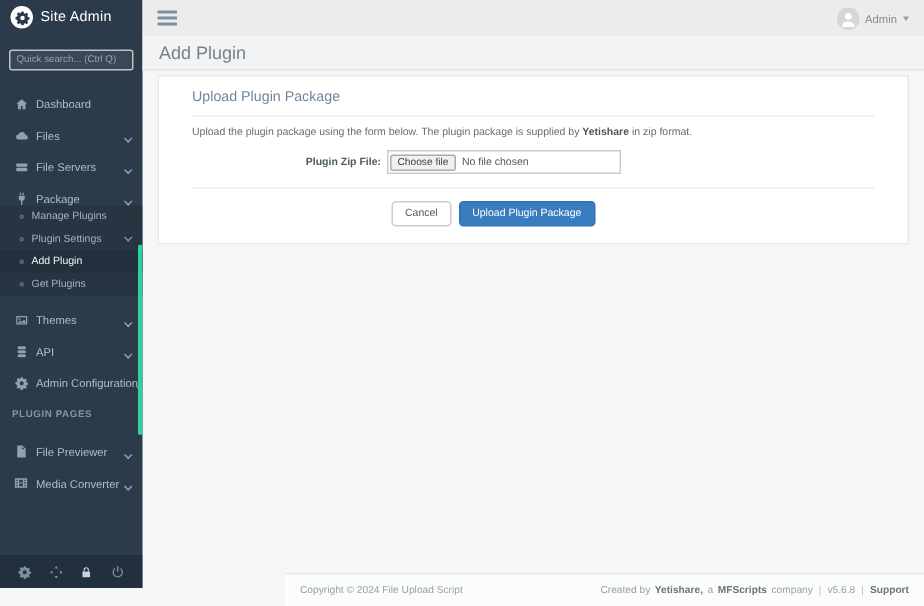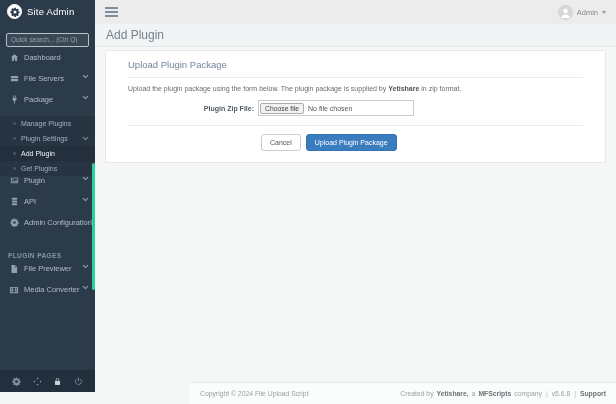--- a/index.html
+++ b/index.html
@@ -24,21 +24,21 @@
   .search-wrap{ padding:5px 6px 6px; }
   .search-input{
     width:100%; height:14px; background:rgba(255,255,255,.07);
     border:1px solid #b9c2c9; border-radius:2px; color:#cfd6dc;
     font-size:6.5px; padding:0 4px; outline:none;
     font-family:"Liberation Sans","DejaVu Sans",sans-serif;
   }
   .search-input::placeholder{ color:#91a1ad; }
   .nav{ }
   .item{
-    height:21px; display:flex; align-items:flex-start; padding:0 8px;
+    height:21px; display:flex; align-items:flex-end; padding:0 8px;
     font-size:7.5px; color:#b0bec9; cursor:pointer; white-space:nowrap;
   }
   .item .ni{ width:12px; margin-right:4px; display:flex; justify-content:center; color:#8fa2b1; flex:0 0 auto;}
   .item .ni svg{ width:9px; height:9px; fill:currentColor; }
   .chev{
     display:inline-block; width:3.5px; height:3.5px; margin-left:auto; margin-right:1px;
     border-right:1.2px solid #8fa2b1; border-bottom:1.2px solid #8fa2b1;
     transform:rotate(45deg) translateY(-1px);
   }
   .submenu{ background:#273442; }
@@ -160,20 +160,29 @@
         <span class="ni">
             <svg viewBox="0 0 16 16">
               <path d="M8 2 1.5 7.5h2V14H7v-4h2v4h3.5V7.5h2z"></path>
             </svg>
           </span>
         <span>Dashboard</span>
       </div>
       <div class="item">
         <span class="ni">
             <svg viewBox="0 0 16 16">
+              <path d="M4.5 12.5a3 3 0 0 1-.4-6A4.2 4.2 0 0 1 12.3 7a2.8 2.8 0 0 1 .9 5.5z"></path>
+            </svg>
+          </span>
+        <span>Files</span>
+        <span class="chev"></span>
+      </div>
+      <div class="item">
+        <span class="ni">
+            <svg viewBox="0 0 16 16">
               <rect x="1.5" y="3.5" width="13" height="4" rx="1"></rect>
               <rect x="1.5" y="8.7" width="13" height="4" rx="1"></rect>
             </svg>
           </span>
         <span>File Servers</span>
         <span class="chev"></span>
       </div>
       <div class="item">
         <span class="ni">
             <svg viewBox="0 0 16 16">
@@ -205,21 +214,21 @@
       </div>
 
       <div class="item">
         <span class="ni">
             <svg viewBox="0 0 16 16">
               <path d="M1.5 3h13v10h-13zM3 4.5v7h10v-7z" fill-rule="evenodd"></path>
               <circle cx="5.2" cy="6.6" r="1.1"></circle>
               <path d="M3.6 11l2.6-3 2 2 2.6-3 2.6 4z"></path>
             </svg>
           </span>
-        <span>Plugin</span>
+        <span>Themes</span>
         <span class="chev"></span>
       </div>
       <div class="item">
         <span class="ni">
             <svg viewBox="0 0 16 16">
               <rect x="3" y="1.5" width="10" height="3.6" rx="1.8"></rect>
               <rect x="3" y="6.2" width="10" height="3.6" rx="1.8"></rect>
               <rect x="3" y="10.9" width="10" height="3.6" rx="1.8"></rect>
             </svg>
           </span>

